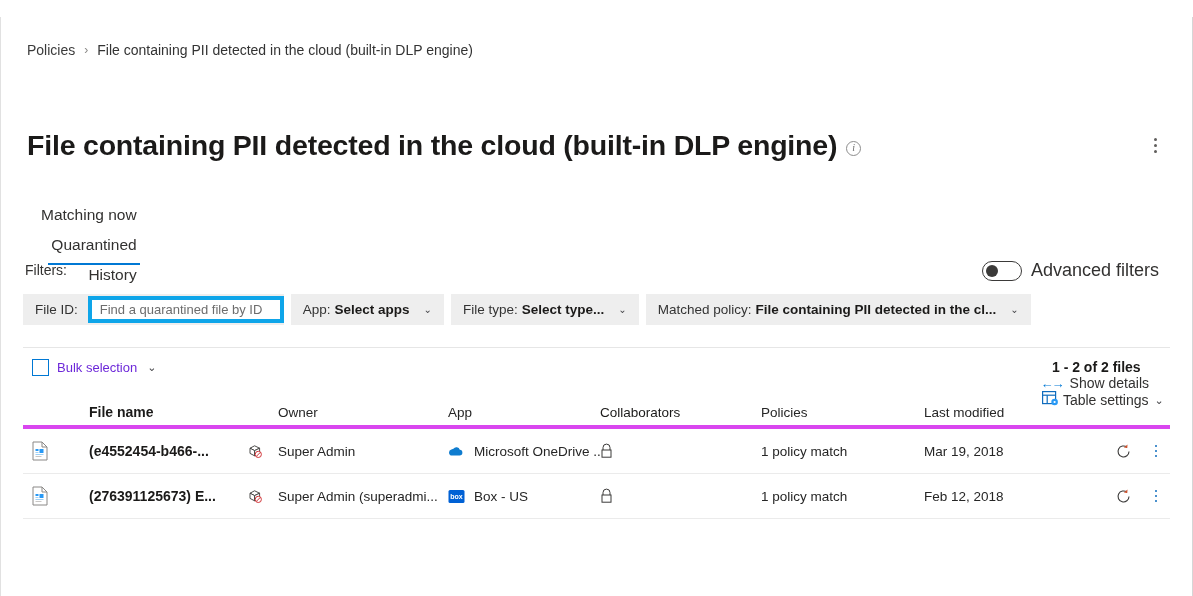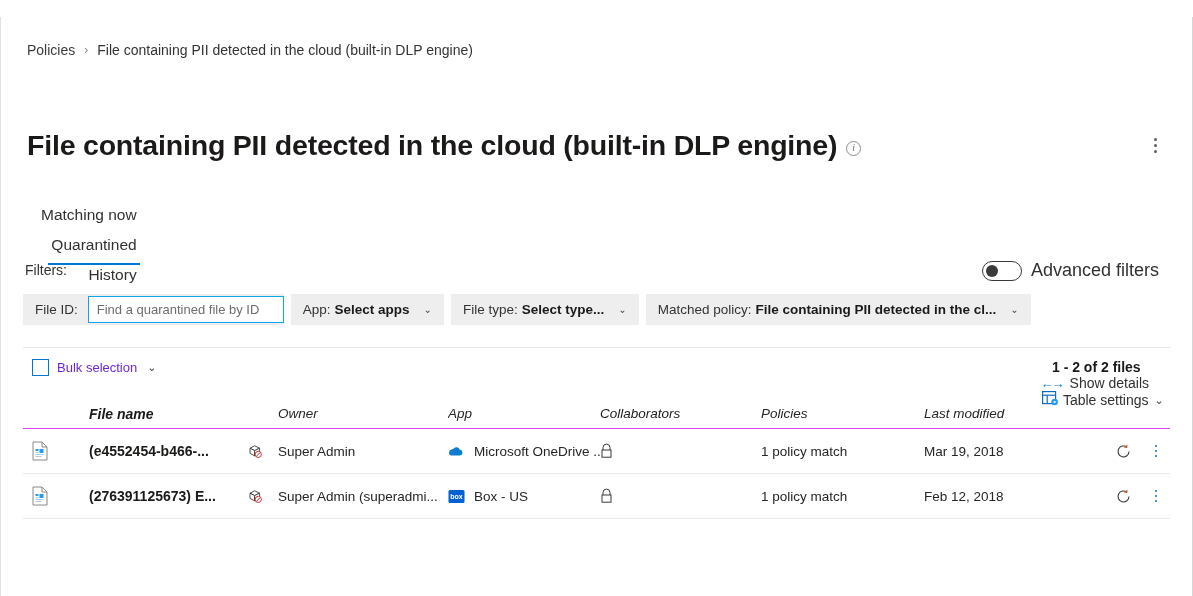--- a/index.html
+++ b/index.html
@@ -212,21 +212,21 @@
     font-size: 10px;
     line-height: 1;
   }
   .fileid-chip {
     padding-right: 0;
   }
   .fileid-chip input {
     margin-left: 10px;
     width: 196px;
     height: 27px;
-    border: 1px solid #0ea5e9;
+    border: 4px solid #0ea5e9;
     background: #ffffff;
     font-size: 13px;
     font-family: "Liberation Sans", sans-serif;
     color: #323130;
     padding: 0 8px;
     box-sizing: border-box;
     outline: none;
   }
   .fileid-chip input::placeholder {
     color: #6d6d6d;
@@ -324,24 +324,23 @@
   }
   .grid-row {
     display: flex;
     align-items: center;
     height: 45px;
     border-bottom: 1px solid #ebebeb;
     box-sizing: border-box;
   }
   .grid-head {
     height: 32px;
-    border-bottom: 1px solid #d946ef;
+    border-bottom: 4px solid #d946ef;
     font-size: 13.5px;
     color: #1b1a19;
-    font-style: italic;
   }
   .grid-head .cell { padding-top: 2px; }
   .c-icon   { width: 66px; flex: 0 0 66px; display:flex; align-items:center; padding-left: 9px; box-sizing:border-box;}
   .c-name   { width: 158px; flex: 0 0 158px; }
   .c-owicon { width: 31px; flex: 0 0 31px; display:flex; align-items:center; }
   .c-owner  { width: 170px; flex: 0 0 170px; }
   .c-app    { width: 152px; flex: 0 0 152px; display:flex; align-items:center; gap:9px;}
   .c-collab { width: 161px; flex: 0 0 161px; display:flex; align-items:center;}
   .c-pol    { width: 163px; flex: 0 0 163px; }
   .c-mod    { width: 175px; flex: 0 0 175px; }

